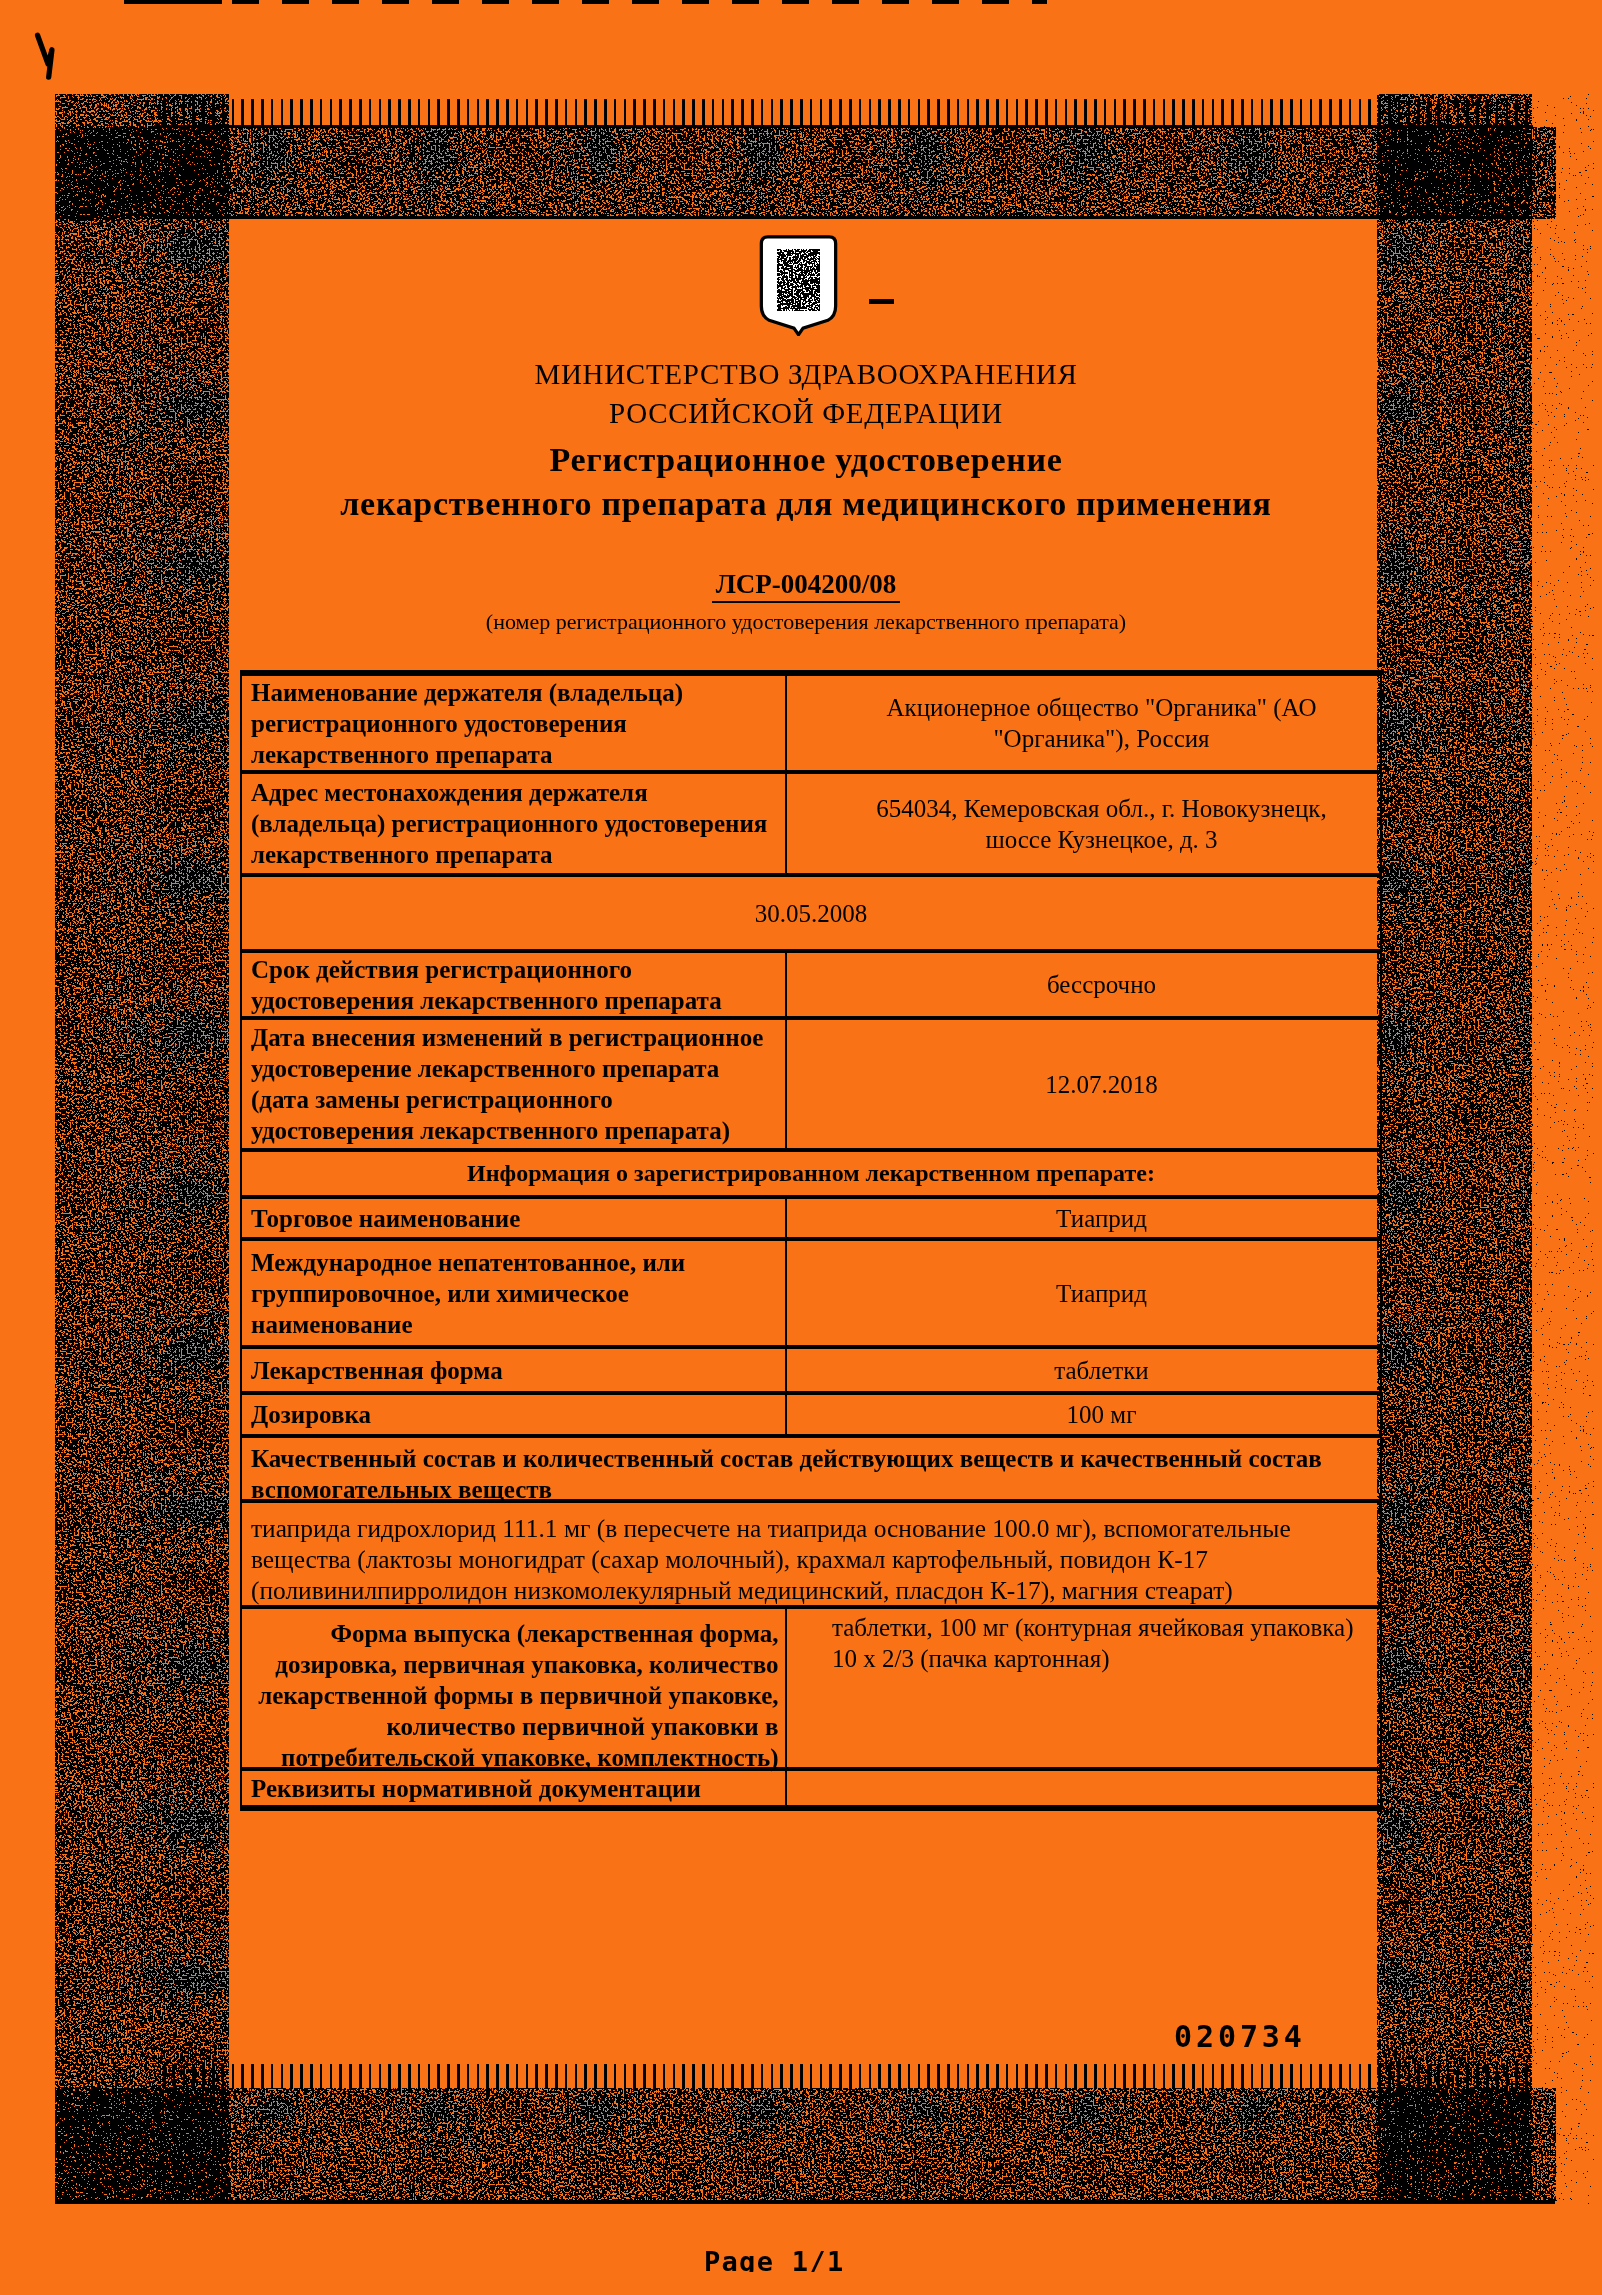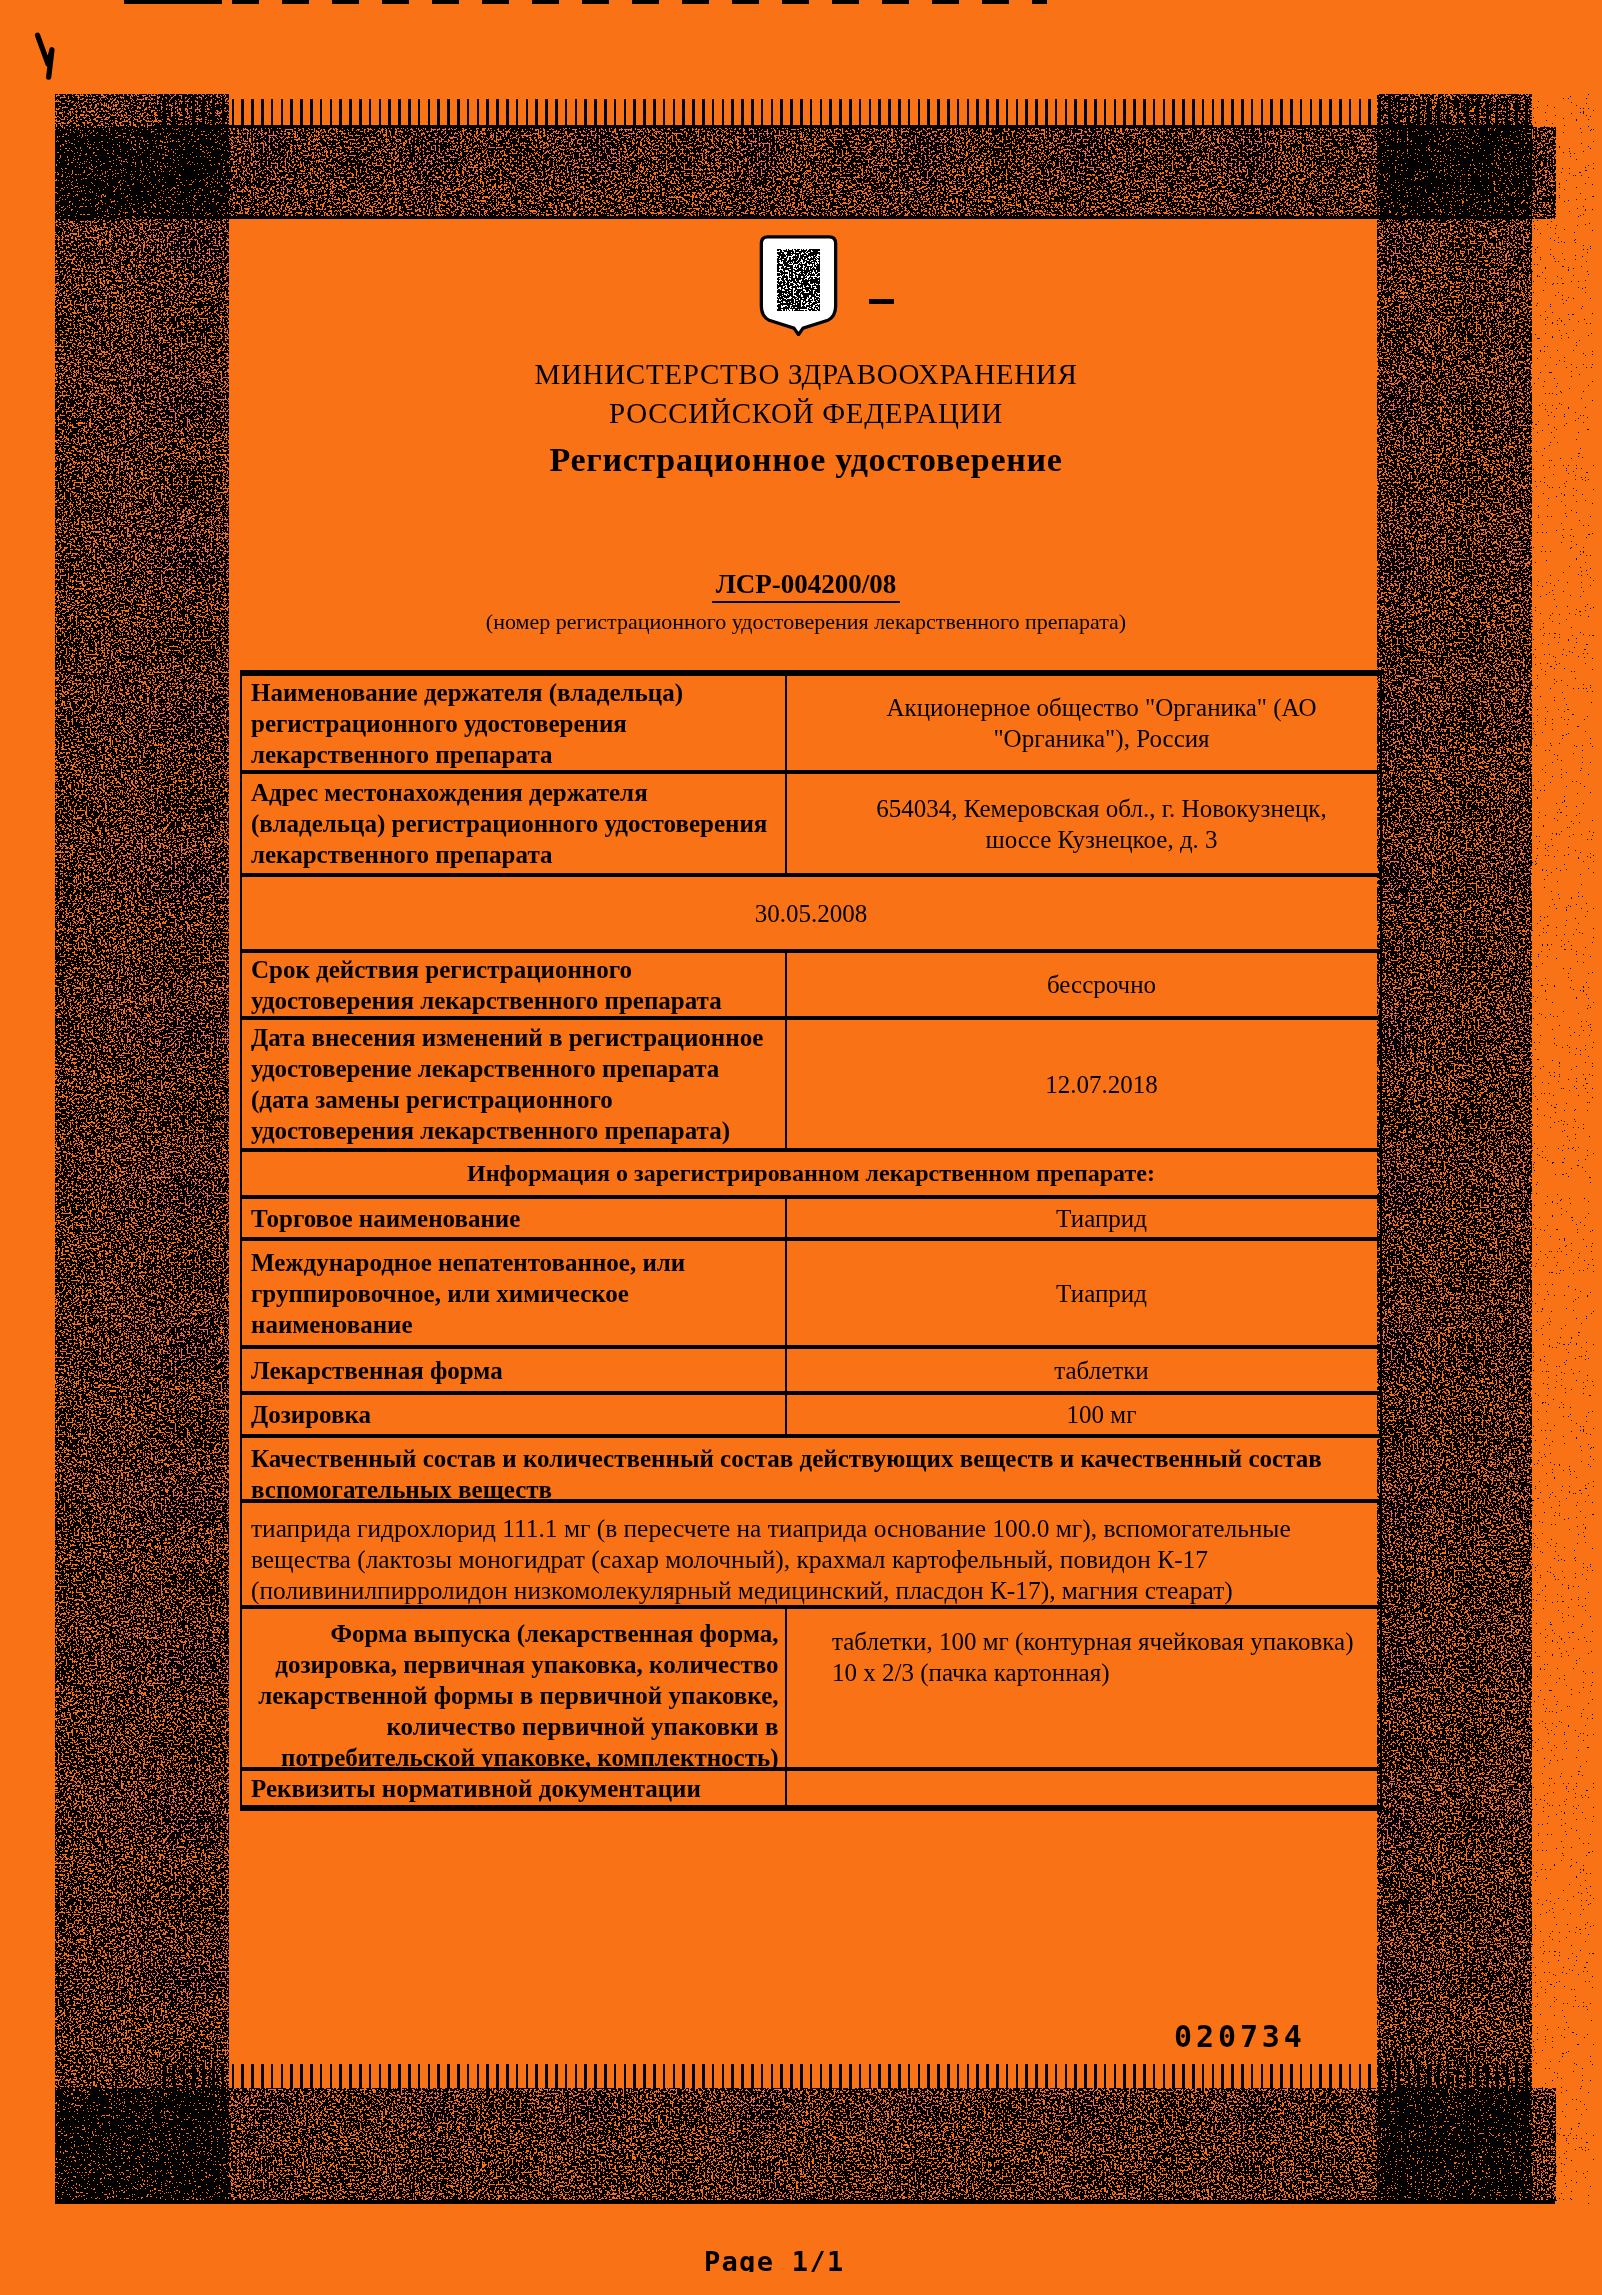--- a/index.html
+++ b/index.html
@@ -31,21 +31,21 @@
   .cert-table{position:absolute;left:240px;top:670px;width:1142px;height:1141px;
     box-sizing:border-box;border:2px solid #000;border-top:6.5px solid #000;
     border-bottom:6.5px solid #000;border-right:2.6px solid #000;}
   .row{display:flex;box-sizing:border-box;border-top:4.6px solid #000;gap:36px;}
   .row.first{border-top:0;}
   .cell-l{flex:0 0 545px;box-sizing:border-box;border-right:2px solid #000;
     font-weight:bold;font-size:25px;line-height:31px;display:flex;align-items:center;
     padding:2.6px 6.5px 2.6px 9px;}
   .cell-v{flex:1;display:flex;align-items:center;justify-content:center;text-align:center;
     font-size:25px;line-height:31px;padding:2.6px 26px;box-sizing:border-box;}
-  .cell-v.left{justify-content:flex-start;text-align:left;padding:2.6px 9px;margin-top:14px;}
+  .cell-v.left{justify-content:flex-start;text-align:left;padding:2.6px 9px;}
   .row.span{display:block;}
   .span-center{font-weight:bold;font-size:24px;text-align:center;display:flex;
     align-items:center;justify-content:center;height:100%;box-sizing:border-box;}
   .span-left{font-weight:bold;font-size:25px;line-height:31px;padding:5.2px 13px 0 9px;box-sizing:border-box;}
   .span-text{font-weight:normal;font-size:25.4px;line-height:31px;padding:10.4px 15.7px 0 9px;box-sizing:border-box;}
   .top-align{align-items:flex-start;padding-top:9px;text-align:right;}
 
   .r1{height:94px}.r2{height:103px}.r3{height:76px}.r4{height:67px}
   .r5{height:132px}.r6{height:47px}.r7{height:42px}.r8{height:108px}
   .r9{height:46px}.r10{height:43px}.r11{height:65px}.r12{height:106px}
@@ -122,20 +122,21 @@
     <path d="M65,26 C47,20 36,42 47,58 C32,58 28,80 42,92 C34,106 48,122 65,118 C82,122 96,106 88,92 C102,80 98,58 83,58 C94,42 83,20 65,26 Z" fill="#000" filter="url(#grainDense)"></path>
   </svg>
 
   <div class="center-zone" style="top:355px;">
     <div class="ministry">МИНИСТЕРСТВО ЗДРАВООХРАНЕНИЯ</div>
     <div class="ministry">РОССИЙСКОЙ ФЕДЕРАЦИИ</div>
   </div>
 
   <div class="center-zone" style="top:438px;">
     <div class="doc-title">Регистрационное удостоверение</div>
+    <div class="doc-title">лекарственного препарата для медицинского применения</div>
   </div>
 
   <div class="center-zone" style="top:569px;">
     <span class="reg-number">ЛСР-004200/08</span>
   </div>
   <div class="center-zone reg-caption" style="top:609px;">(номер регистрационного удостоверения лекарственного препарата)</div>
 
   <div class="cert-table">
 
     <div class="row first r1">

